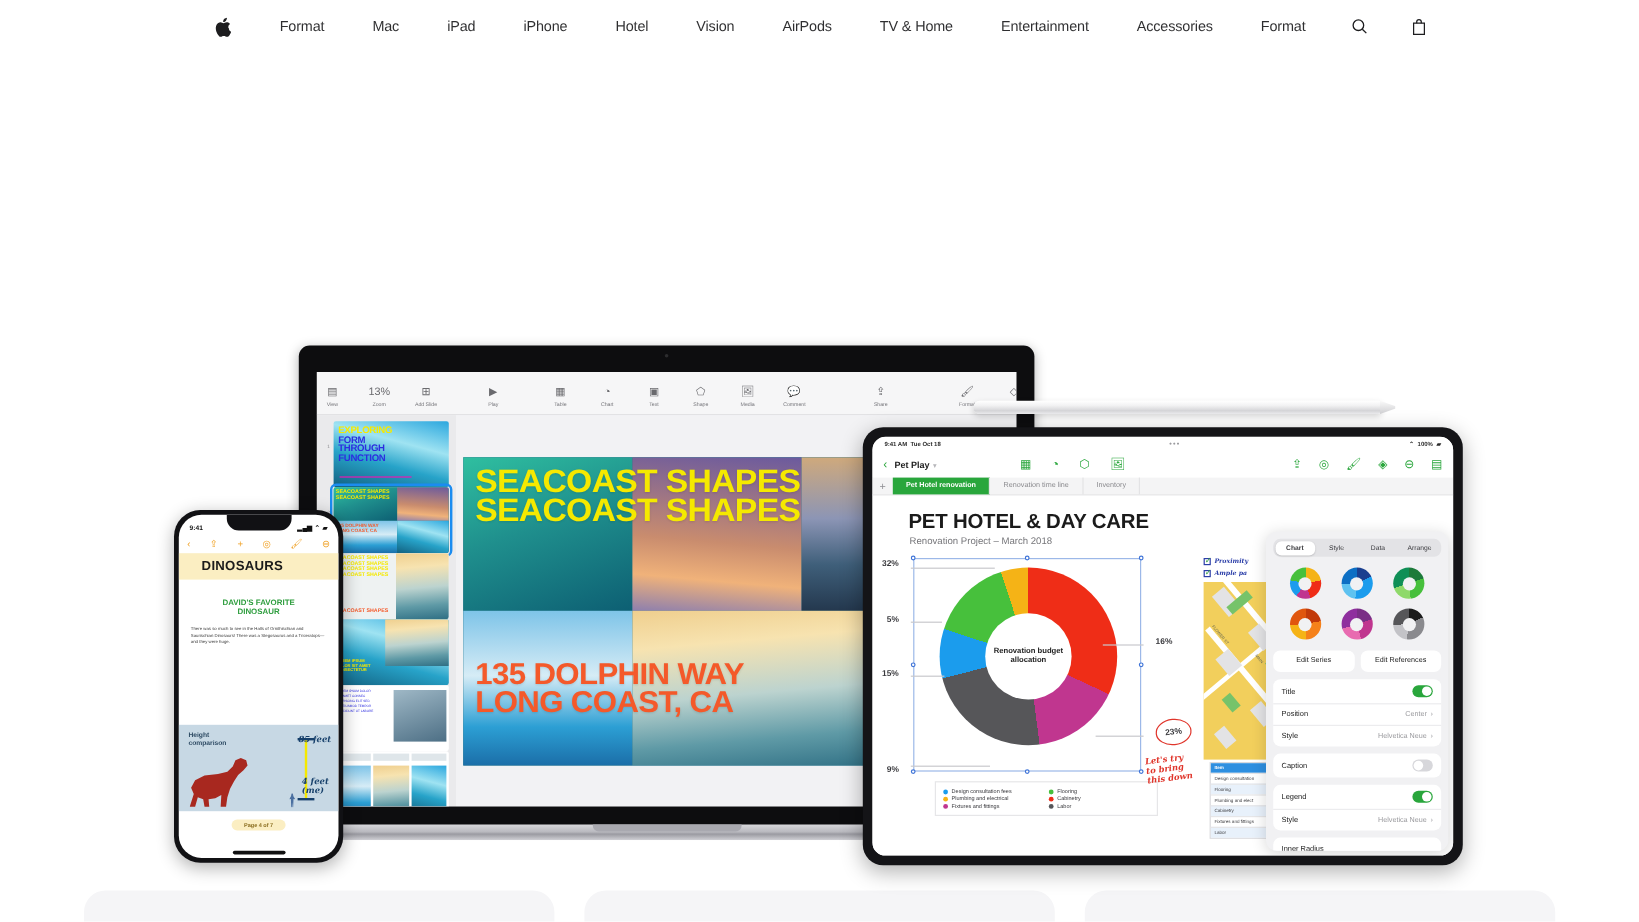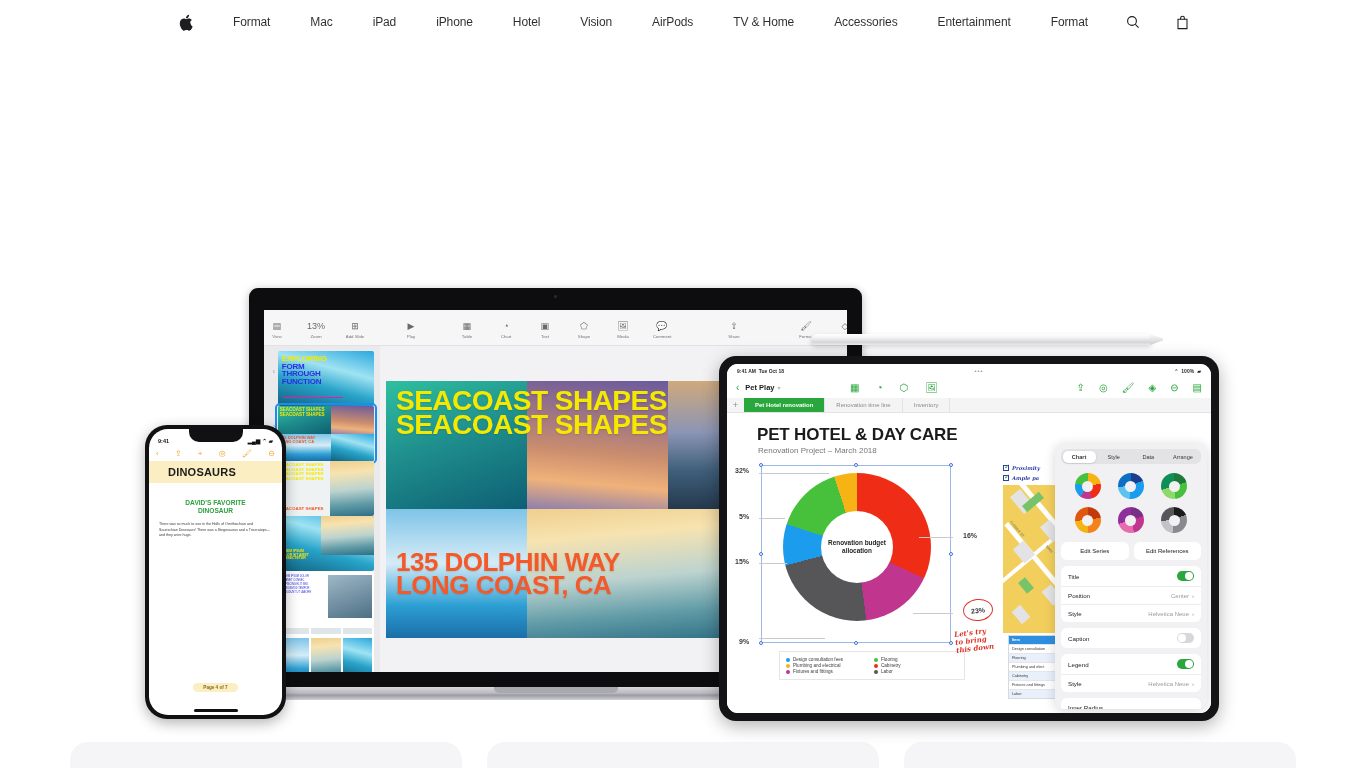--- a/index.html
+++ b/index.html
@@ -364,22 +364,22 @@
     </span>
 
     <a class="nav-item">Format</a>
     <a class="nav-item">Mac</a>
     <a class="nav-item">iPad</a>
     <a class="nav-item">iPhone</a>
     <a class="nav-item">Hotel</a>
     <a class="nav-item">Vision</a>
     <a class="nav-item">AirPods</a>
     <a class="nav-item">TV &amp; Home</a>
+    <a class="nav-item">Entertainment</a>
     <a class="nav-item">Accessories</a>
-    <a class="nav-item">Entertainment</a>
     <a class="nav-item">Format</a>
 
     <span class="nav-icon">
       <svg width="14" height="14" viewBox="0 0 14 14" aria-hidden="true">
         <circle cx="6" cy="6" r="4.4" fill="none" stroke="#1d1d1f" stroke-width="1.1"></circle>
         <line x1="9.3" y1="9.3" x2="12.6" y2="12.6" stroke="#1d1d1f" stroke-width="1.1"></line>
       </svg>
     </span>
     <span class="nav-icon">
       <svg width="13" height="15" viewBox="0 0 13 15" aria-hidden="true">
@@ -585,20 +585,36 @@
         <div class="ip-doc">
           <div class="ip-band">
             <span class="ip-h1">DINOSAURS</span>
           </div>
           <div class="ip-sub">
             <span>DAVID'S FAVORITE</span><br>
             <span>DINOSAUR</span>
           </div>
           <div class="ip-body-text">There was so much to see in the Halls of Ornithischian and Saurischian Dinosaurs! There was a Stegosaurus and a Triceratops—and they were huge.</div>
 
+          <div class="ip-compare">
+            <div class="ip-ch">
+              <span>Height</span><br>
+              <span>comparison</span>
+            </div>
+            <div class="dino"></div>
+            <div style="position:absolute;right:26px;top:12px;width:1.8px;height:50px;background:#f5e900;"></div>
+            <div style="position:absolute;right:20px;top:11px;width:14px;height:1.6px;background:#17406b;"></div>
+            <div style="position:absolute;right:20px;top:61px;width:14px;height:1.6px;background:#17406b;"></div>
+            <div style="position:absolute;right:36px;bottom:3px;width:5px;height:12px;background:#4a6fa0;clip-path:polygon(40% 0,60% 0,70% 22%,100% 42%,72% 40%,66% 100%,55% 100%,50% 62%,45% 100%,34% 100%,28% 40%,0 42%,30% 22%);"></div>
+            <div class="ip-m1">85 feet</div>
+            <div class="ip-m2">
+              <span>4 feet</span><br>
+              <span>(me)</span>
+            </div>
+          </div>
 
           <div class="ip-footer">
             <span class="ip-pagepill">Page 4 of 7</span>
           </div>
         </div>
         <div class="ip-homebar"></div>
       </div>
     </div>
 
     <div class="ipad">

